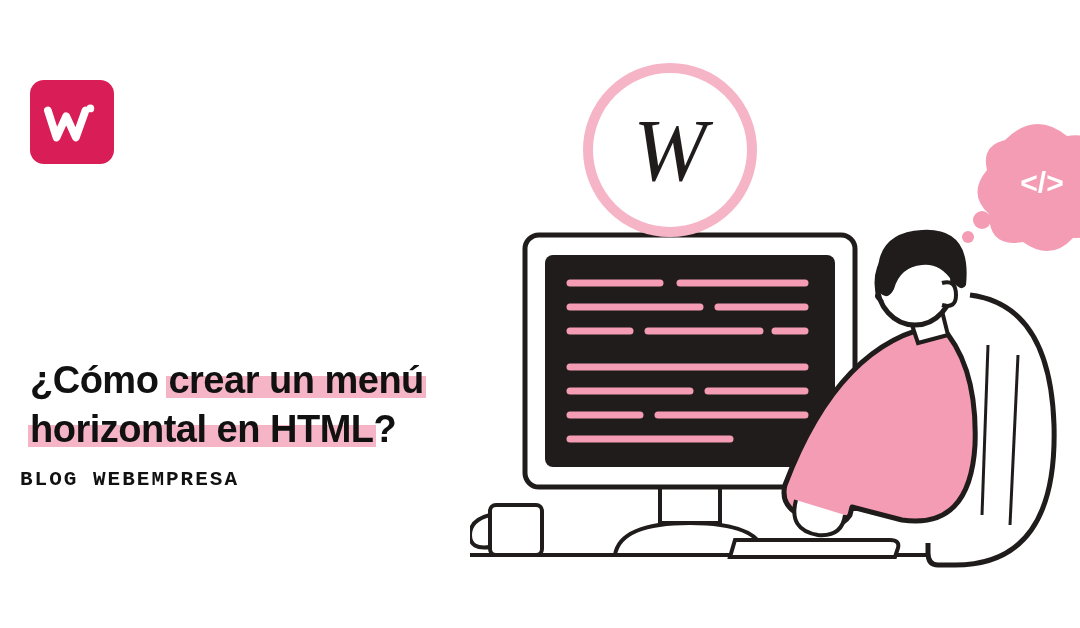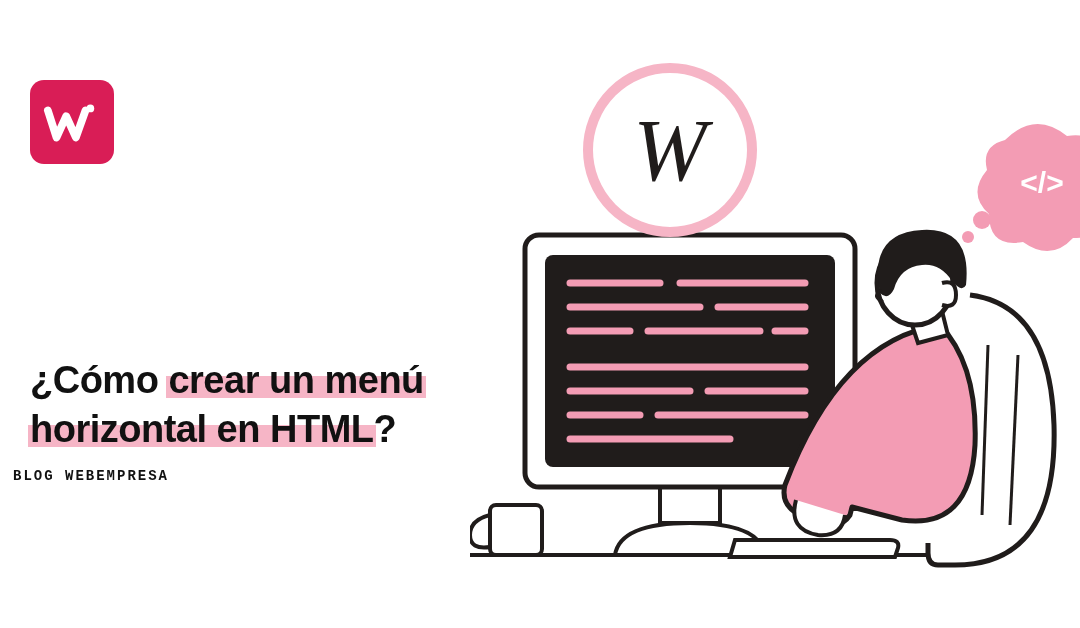--- a/index.html
+++ b/index.html
@@ -49,23 +49,23 @@
     left: -2px;
     right: -2px;
     bottom: 3px;
     height: 22px;
     background: #f6b5c6;
     z-index: -1;
   }
   .kicker {
     position: absolute;
     top: 468px;
-    left: 13px;
+    left: 20px;
     font-family: "Courier New", monospace;
-    font-size: 14px;
+    font-size: 21px;
     letter-spacing: 2px;
     font-weight: 700;
     color: #111;
   }
   .scene {
     position: absolute;
     top: 45px;
     left: 470px;
     width: 620px;
     height: 580px;

